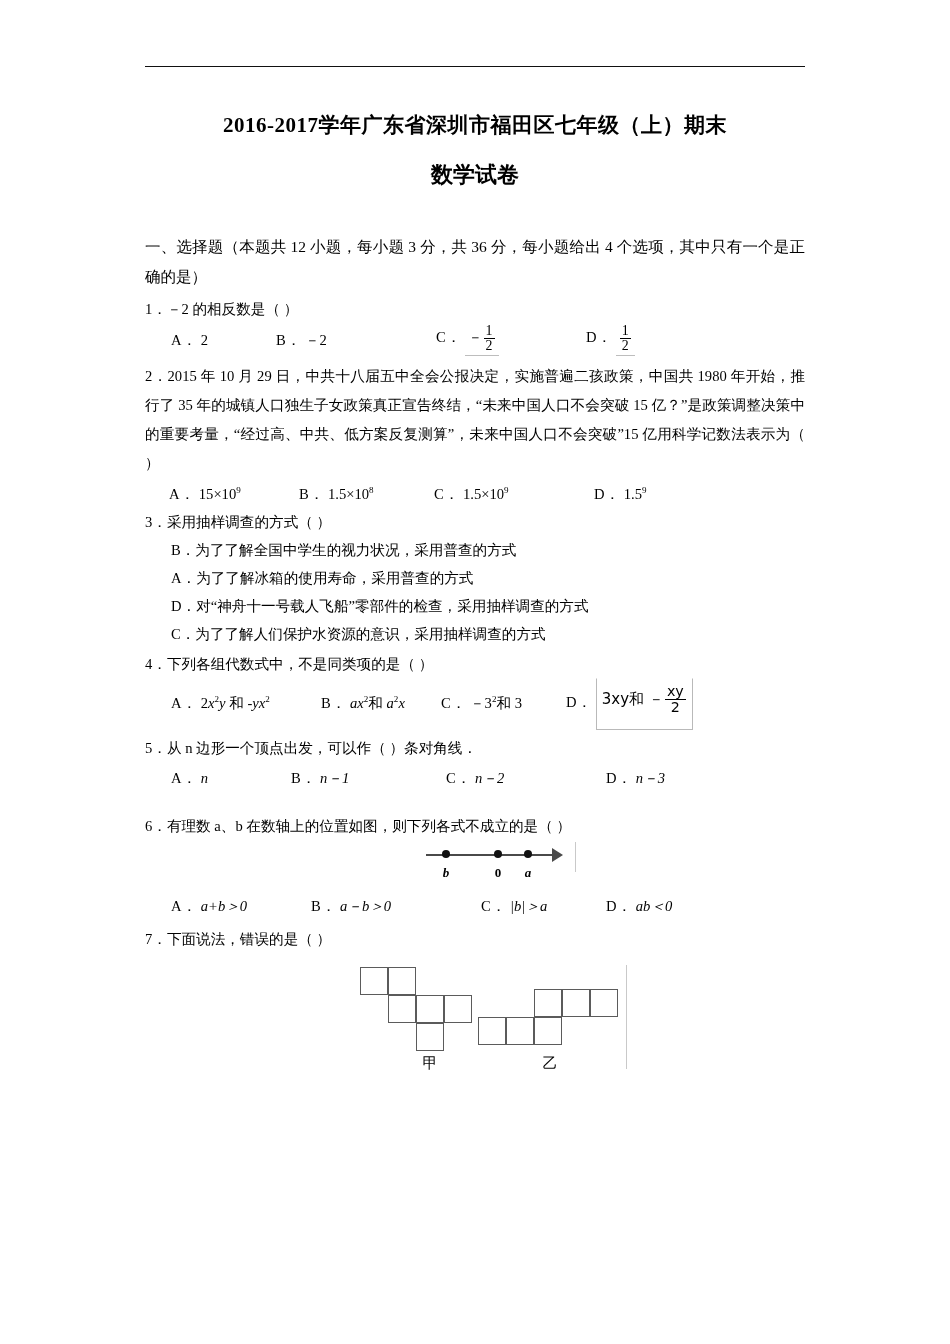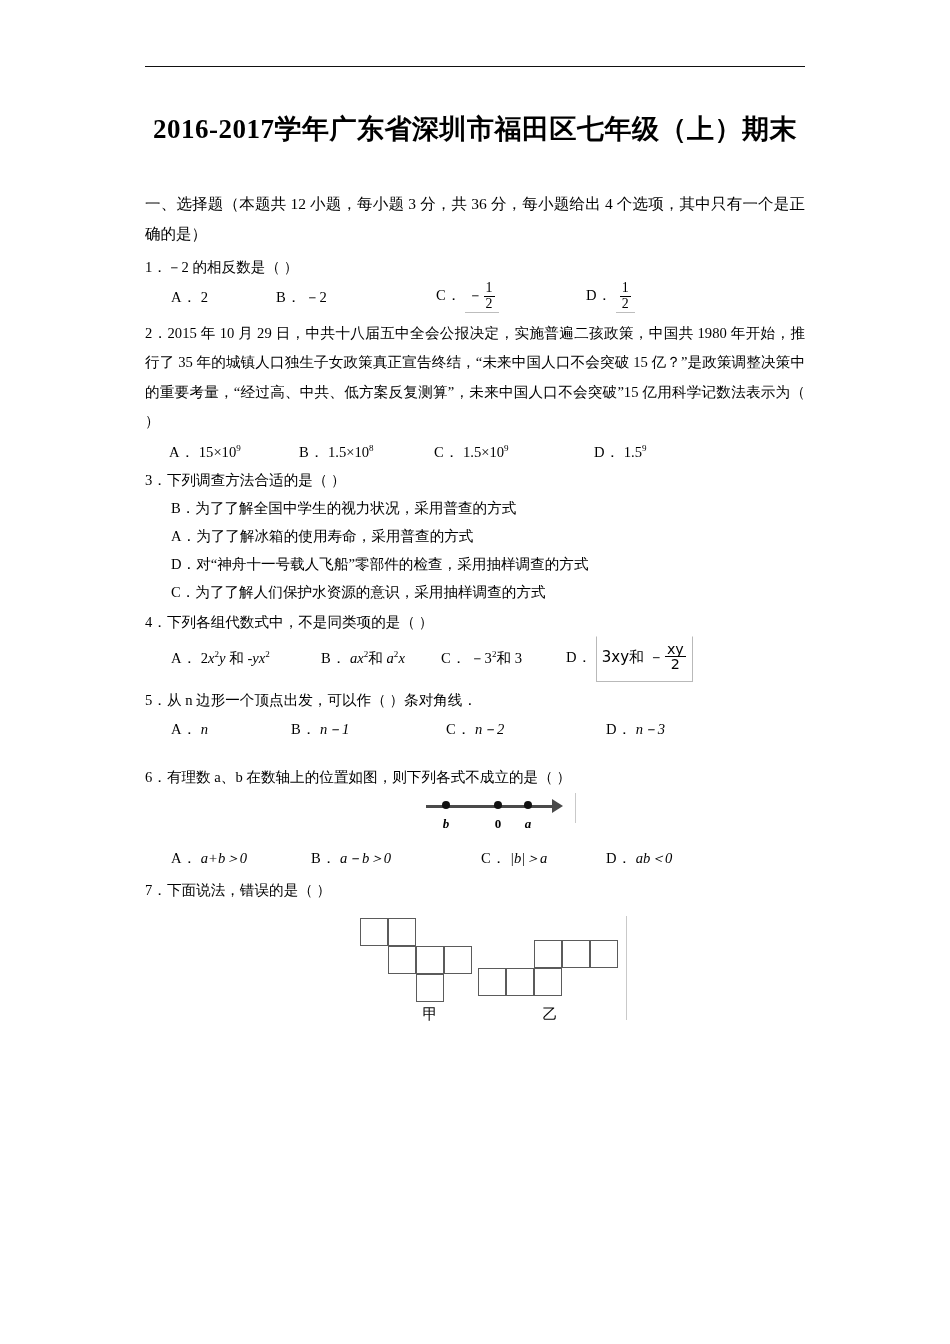--- a/index.html
+++ b/index.html
@@ -35,21 +35,21 @@
   .header-rule{
     margin-top:8px;
     border:0;border-top:1.6px solid #111;
     width:100%;
   }
 
   
   .doc-title{
     margin:0;
     padding-top:36px;
-    font-size:27px;
+    font-size:21px;
     font-weight:bold;
     text-align:center;
     line-height:1.35;
     letter-spacing:.5px;
   }
   .doc-subtitle{
     margin:0;
     padding-top:22px;
     font-size:22px;
     font-weight:bold;
@@ -98,21 +98,21 @@
     font-size:.95em;
     margin:0 1px;
   }
   .frac .nu{display:block;padding:0 2px;}
   .frac .de{display:block;padding:0 2px;border-top:1.3px solid #000;}
 
   .boxed{
     display:inline-block;
     border:1px solid #b9b9b9;
     border-top-color:#ffffff;
-    padding:1px 5px 4px 5px;
+    padding:1px 5px 10px 5px;
     vertical-align:middle;
   }
   .boxed-u{
     display:inline-block;
     border-bottom:1px solid #bdbdbd;
     padding:0 3px 1px 3px;
     vertical-align:middle;
   }
 
   
@@ -194,41 +194,42 @@
 </head>
 <body>
 
 <div class="page">
 
   <div class="site-header">
     <hr class="header-rule">
   </div>
 
   <h1 class="doc-title">2016-2017学年广东省深圳市福田区七年级（上）期末</h1>
+  <h2 class="doc-subtitle">数学试卷</h2>
 
   <div class="content">
 
     <p class="section-head">一、选择题（本题共 12 小题，每小题 3 分，共 36 分，每小题给出 4 个选项，其中只有一个是正确的是）</p>
 
     <div class="q">
       <span class="q-stem"><span>1．</span><span>－2 的相反数是（      ）</span></span>
       <span class="opts">
         <span class="opt" style="width:105px;"><span class="lbl">A．</span>&nbsp;<span>2</span></span><span class="opt" style="width:160px;"><span class="lbl">B．</span>&nbsp;<span>－2</span></span><span class="opt" style="width:150px;"><span class="lbl">C．</span>&nbsp;<span class="boxed-u"><span>－</span><span class="frac"><span class="nu">1</span><span class="de">2</span></span></span></span><span class="opt"><span class="lbl">D．</span>&nbsp;<span class="boxed-u"><span class="frac"><span class="nu">1</span><span class="de">2</span></span></span></span>
       </span>
     </div>
 
     <div class="q" style="margin-top:6px;">
       <p class="q-para"><span>2．</span><span>2015 年 10 月 29 日，中共十八届五中全会公报决定，实施普遍二孩政策，中国共 1980 年开始，推行了 35 年的城镇人口独生子女政策真正宣告终结，“未来中国人口不会突破 15 亿？”是政策调整决策中的重要考量，“经过高、中共、低方案反复测算”，未来中国人口不会突破”15 亿用科学记数法表示为（      ）</span></p>
       <span class="opts" style="padding-left:24px;">
         <span class="opt" style="width:130px;"><span class="lbl">A．</span>&nbsp;<span>15×10</span><sup>9</sup></span><span class="opt" style="width:135px;"><span class="lbl">B．</span>&nbsp;<span>1.5×10</span><sup>8</sup></span><span class="opt" style="width:160px;"><span class="lbl">C．</span>&nbsp;<span>1.5×10</span><sup>9</sup></span><span class="opt"><span class="lbl">D．</span>&nbsp;<span>1.5</span><sup>9</sup></span>
       </span>
     </div>
 
     <div class="q">
-      <span class="q-stem"><span>3．</span><span>下列调查方法合适的是（      ）</span></span>
+      <span class="q-stem"><span>3．</span><span>采用抽样调查的方式（      ）</span></span>
       <span class="opts" style="white-space:normal;">
         <span style="display:block;"><span class="lbl">B．</span><span>为了了解全国中学生的视力状况，采用普查的方式</span></span>
         <span style="display:block;"><span class="lbl">A．</span><span>为了了解冰箱的使用寿命，采用普查的方式</span></span>
         <span style="display:block;"><span class="lbl">D．</span><span>对“神舟十一号载人飞船”零部件的检查，采用抽样调查的方式</span></span>
         <span style="display:block;"><span class="lbl">C．</span><span>为了了解人们保护水资源的意识，采用抽样调查的方式</span></span>
       </span>
     </div>
 
     <div class="q" style="margin-top:2px;">
       <span class="q-stem"><span>4．</span><span>下列各组代数式中，不是同类项的是（      ）</span></span>

